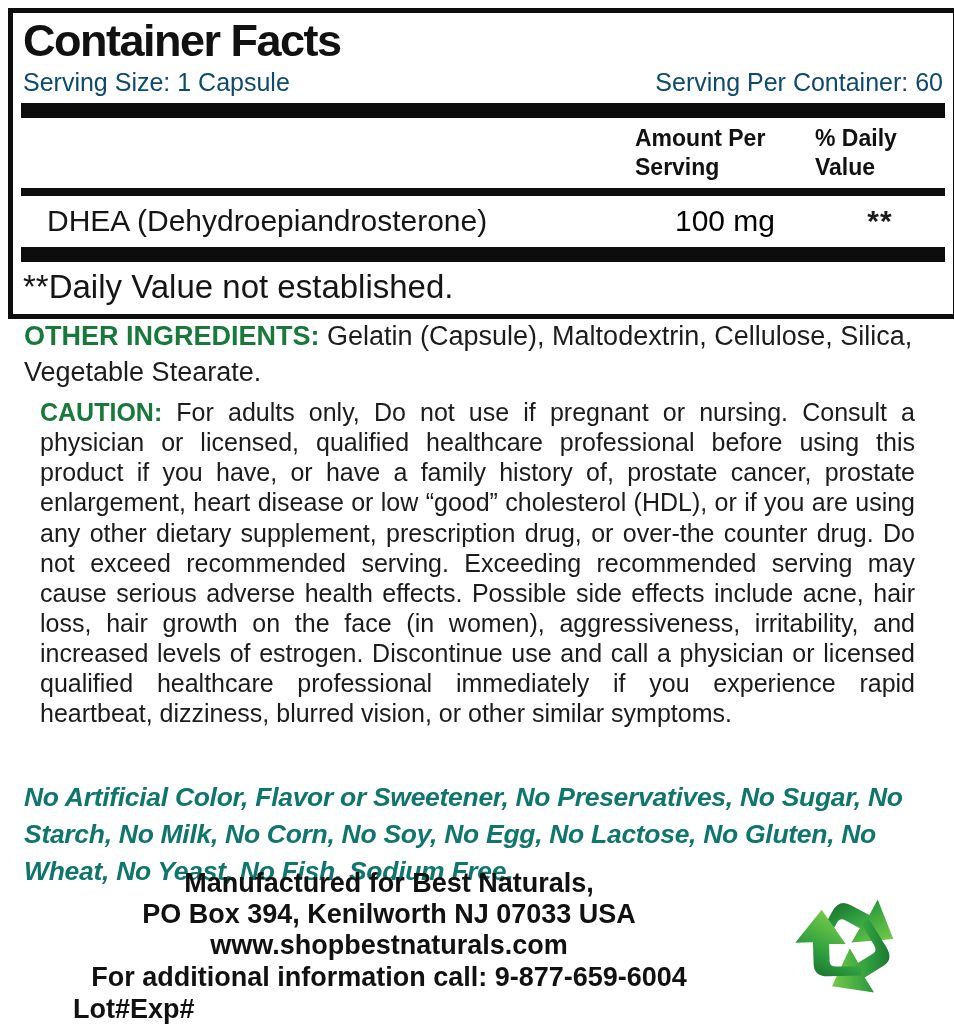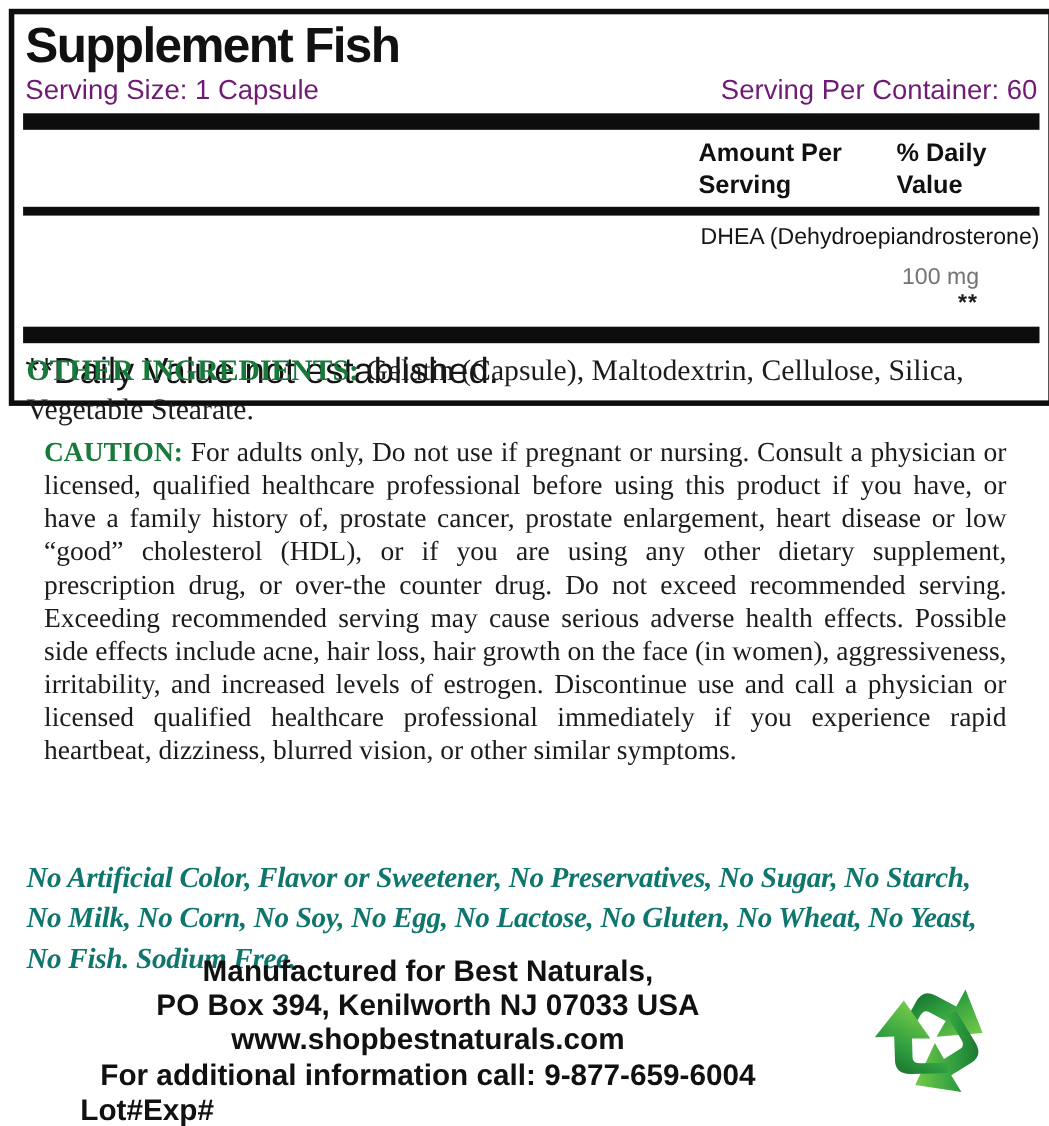--- a/index.html
+++ b/index.html
@@ -13,37 +13,37 @@
     position:absolute;left:8px;top:8px;width:924px;
     border:5px solid #0d0d0d;background:#fff;
     padding:2px 8px 6px 8px;
   }
   .facts-title{
     font-size:45px;font-weight:900;letter-spacing:-1.5px;
     line-height:1.05;margin:2px 0 4px 2px;color:#111;
   }
   .serving-row{
     display:flex;justify-content:space-between;align-items:center;
-    font-size:25px;font-weight:500;margin:0 2px 6px 2px;color:#701a75;
+    font-size:25px;font-weight:500;margin:0 2px 6px 2px;color:#0c4a6e;
   }
   .bar-thick{height:15px;background:#0d0d0d;}
   .bar-mid{height:8px;background:#0d0d0d;}
   .cols-row{display:flex;align-items:flex-end;}
   .col-spacer{flex:1;}
   .col-amount{width:180px;text-align:left;}
   .col-dv{width:130px;text-align:left;}
   .col-head{font-weight:700;font-size:23px;line-height:1.25;padding:6px 0 6px 0;color:#111;}
-  .ing-row{display:flex;align-items:flex-end;font-size:21px;padding:8px 0 9px 0;flex-direction:column;}
+  .ing-row{display:flex;align-items:flex-start;font-size:30px;padding:8px 0 9px 0;}
   .ing-name{flex:1;padding-left:26px;color:#151515;}
-  .ing-amount{width:180px;text-align:center;color:#737373;margin-top:12px;}
+  .ing-amount{width:180px;text-align:center;color:#000000;}
   .ing-dv{width:130px;text-align:center;font-weight:700;letter-spacing:1px;}
   .footnote{font-size:33px;font-weight:500;padding:6px 0 2px 2px;color:#151515;}
 
   
-  .copy{position:absolute;left:24px;right:39px;font-family:Liberation Serif, serif;}
+  .copy{position:absolute;left:24px;right:39px;}
   .other-ing{top:292px;font-size:27px;line-height:1.32;}
   .green-head{color:#17793a;font-weight:800;}
   .caution{top:372px;font-size:25px;line-height:1.205;text-align:justify;color:#1b1b1b;margin-left:16px;}
   .freeof{
     top:752px;color:#0f766e;font-style:italic;font-weight:700;
     font-size:26.5px;line-height:1.4;letter-spacing:-0.3px;
   }
 
   
   .footer{
@@ -58,21 +58,21 @@
   .exp{}
 
   .recycle-wrap{
     position:absolute;right:14px;top:866px;width:182px;height:158px;
   }
 </style>
 </head>
 <body>
 
 <div class="facts-panel">
-  <div class="facts-title">Supplement Fish</div>
+  <div class="facts-title">Container Facts</div>
 
   <div class="serving-row">
     <span>Serving Size: 1 Capsule</span>
     <span>Serving Per Container: 60</span>
   </div>
 
   <div class="bar-thick"></div>
 
   <div class="cols-row">
     <div class="col-spacer"></div>

